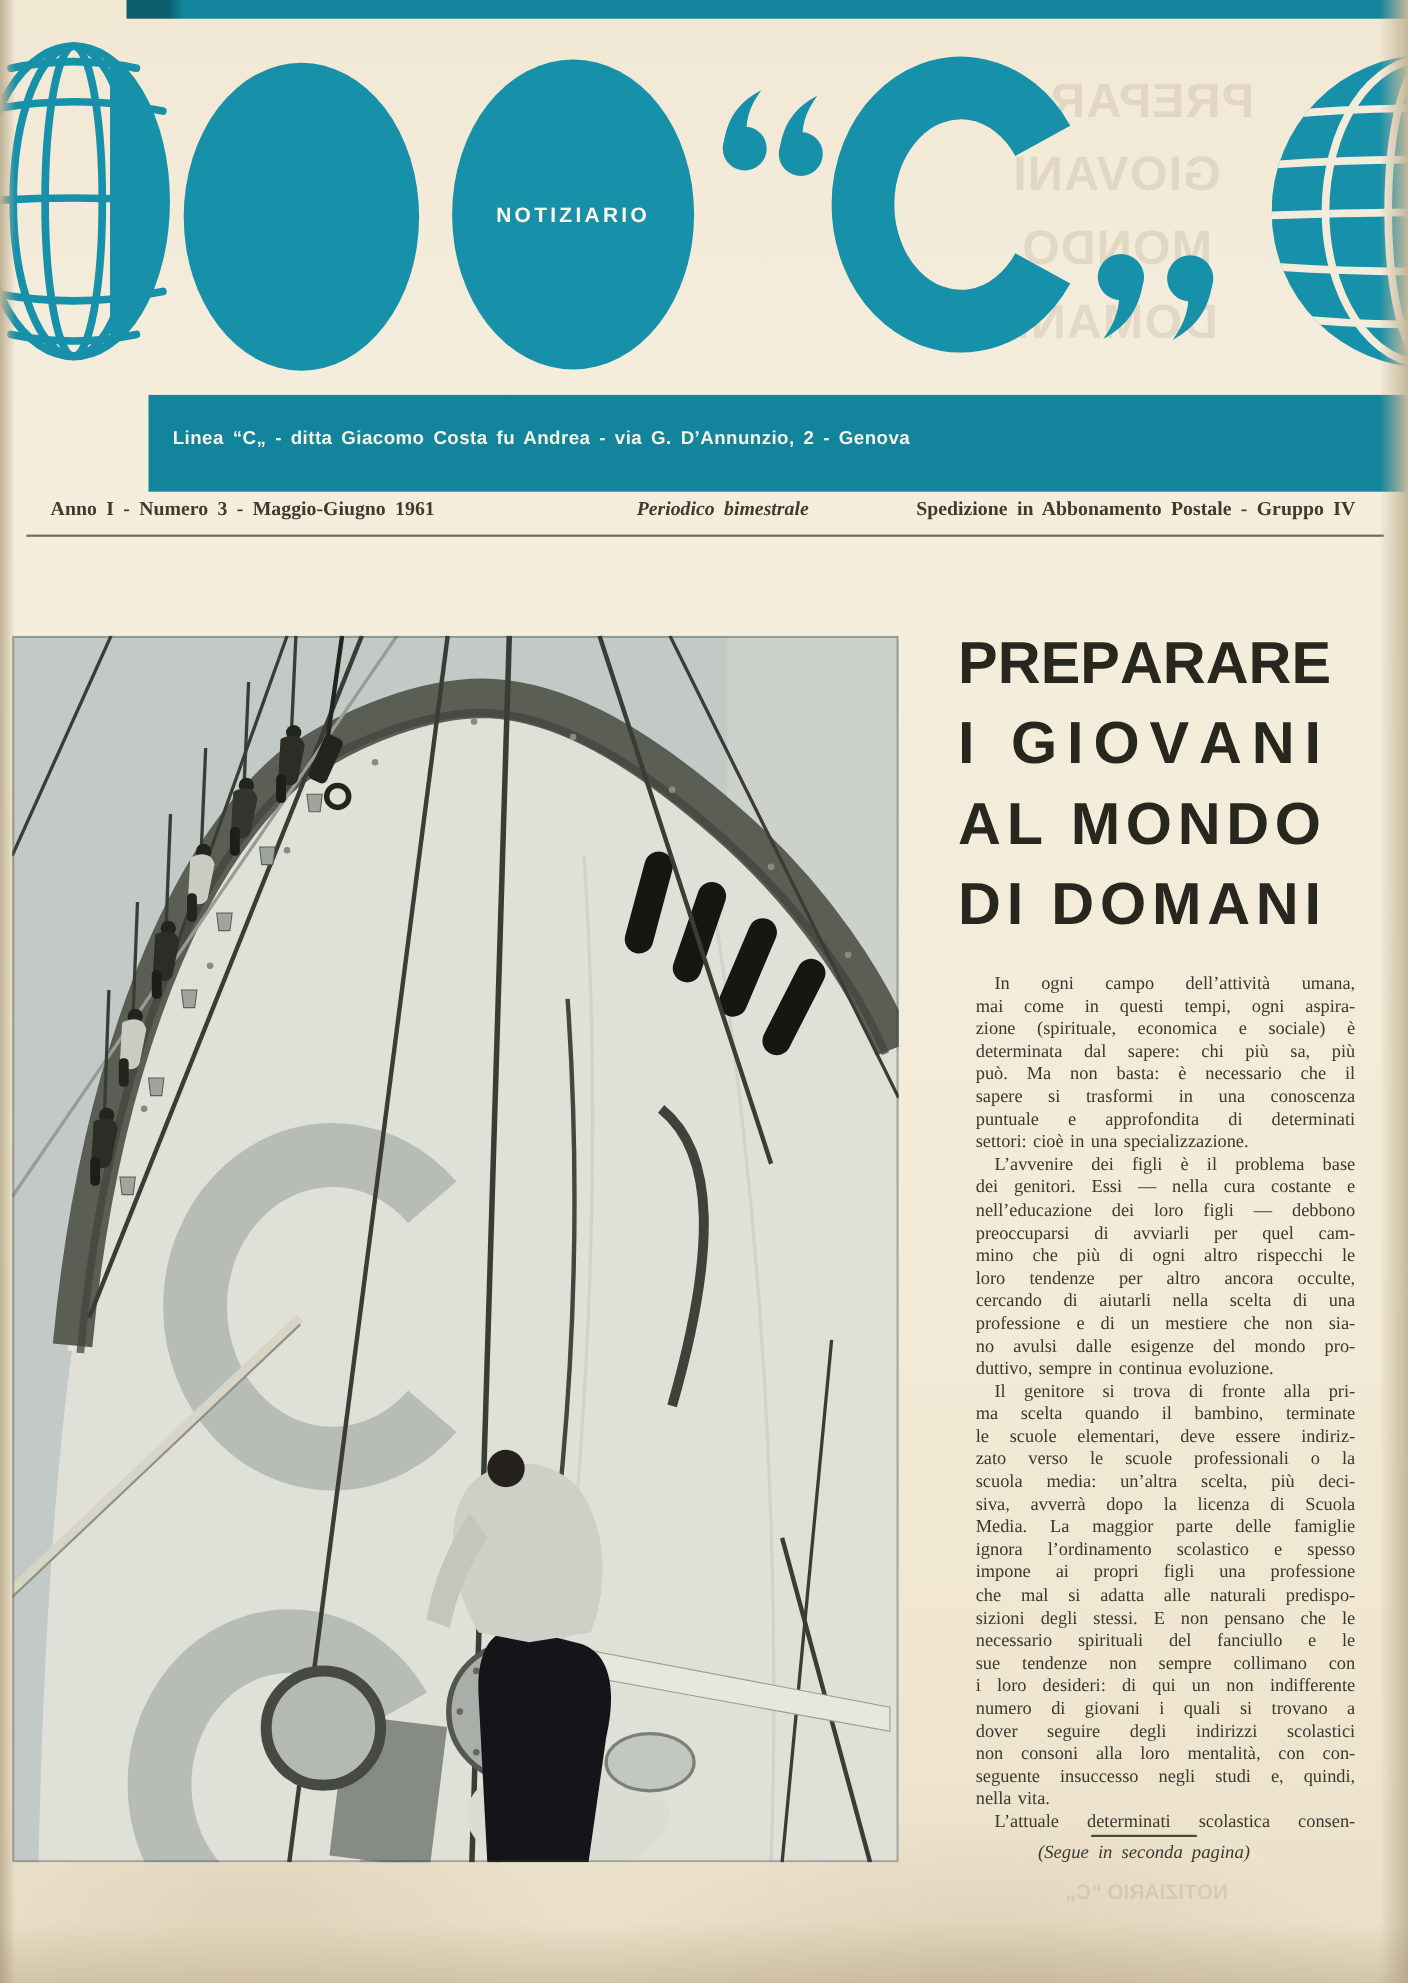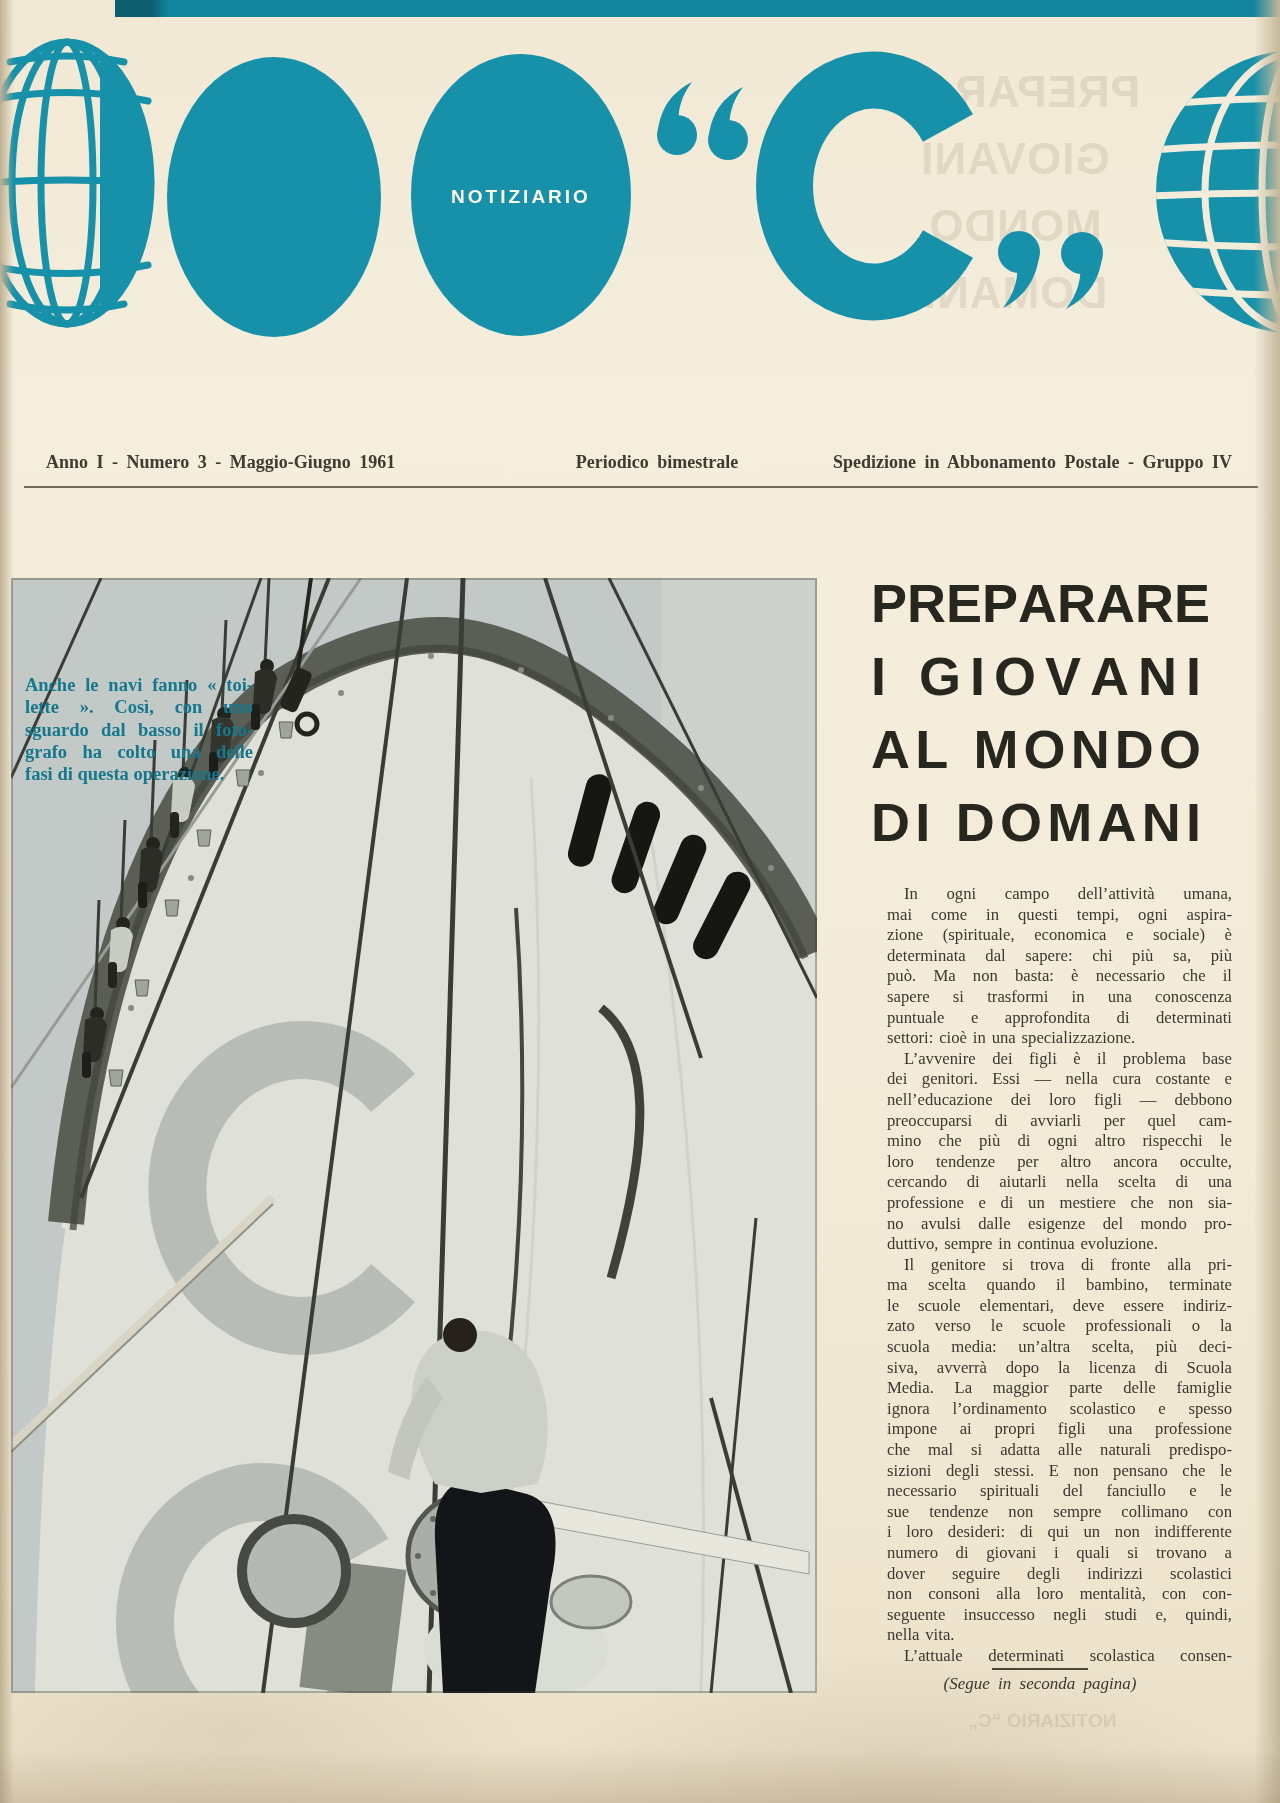--- a/index.html
+++ b/index.html
@@ -22,21 +22,21 @@
     text-align:center;letter-spacing:1px;}
   .notiz{left:423px;top:186px;width:196px;z-index:3;text-align:center;
     font:700 19px "Liberation Sans",sans-serif;letter-spacing:3px;color:#fdf8ec;}
   .pub-bar{left:135px;top:359px;width:1145px;height:88px;background:#12859c;z-index:3;}
   .pub-bar span{display:block;padding:30px 0 0 22px;
     font:700 17px "Liberation Sans",sans-serif;color:#f6f2e4;
     letter-spacing:.4px;word-spacing:3px;}
   .issue{left:0;top:452px;width:1280px;height:26px;
     font:700 18px "Liberation Serif",serif;color:#3e3b30;word-spacing:4px;}
   .issue .i-left{position:absolute;left:46px;top:0;}
-  .issue .i-center{position:absolute;left:517px;top:0;width:280px;text-align:center;}
+  .issue .i-center{position:absolute;left:517px;top:0;width:280px;text-align:center;font-style:italic;}
   .issue .i-right{position:absolute;right:48px;top:0;text-align:center;}
   .rule{left:24px;top:486px;width:1234px;height:2px;background:rgba(70,62,45,.75);}
   
   .photo{left:11px;top:578px;width:806px;height:1115px;z-index:1;}
   .photo svg{position:absolute;left:0;top:0;}
   .caption{position:absolute;left:14px;top:96px;width:228px;z-index:2;}
   .cap-line{font:700 18.5px/22.3px "Liberation Serif",serif;color:#15788d;
     text-align:justify;text-align-last:justify;}
   .cap-line.para-end{text-align-last:left;}
   
@@ -135,20 +135,23 @@
         <path d="M 1152,150 Q 1295,140 1430,150"></path>
         <path d="M 1150,196 Q 1295,190 1430,196"></path>
         <path d="M 1152,242 Q 1295,252 1430,242"></path>
         <path d="M 1158,288 Q 1290,302 1420,288"></path>
       </g>
     </g>
   </svg>
 
   <div class="notiz abs">NOTIZIARIO</div>
 
+  <div class="pub-bar abs">
+    <span>Linea “C„ - ditta Giacomo Costa fu Andrea - via G. D’Annunzio, 2 - Genova</span>
+  </div>
 
   <div class="issue abs">
     <span class="i-left">Anno I - Numero 3 - Maggio-Giugno 1961</span>
     <span class="i-center">Periodico bimestrale</span>
     <span class="i-right">Spedizione in Abbonamento Postale - Gruppo IV</span>
   </div>
 
   <div class="rule abs"></div>
 
   <div class="photo abs" title="workers-painting-ship-funnel-seen-from-below">
@@ -289,27 +292,20 @@
         <path d="M 432,1115 L 424,962 C 422,918 440,898 468,904 L 516,916
                  C 544,924 550,958 540,1002 L 524,1115 Z" fill="#141519"></path>
         <path d="M 424,906 C 398,862 390,802 418,770 C 448,742 502,748 522,786
                  C 542,822 540,872 526,906 L 470,915 Z" fill="#ccd0c6"></path>
         <path d="M 416,798 C 395,828 382,862 377,894 L 398,902
                  C 404,872 416,844 432,820 Z" fill="#c2c6bc"></path>
         <circle cx="449" cy="757" r="17" fill="#26211c"></circle>
       </g>
       <rect x="1" y="1" width="804" height="1113" fill="none" stroke="rgba(60,60,50,.35)" stroke-width="2"></rect>
     </svg>
-    <div class="caption">
-        <div class="cap-line">Anche le navi fanno « toi-</div>
-        <div class="cap-line">lette ». Così, con uno</div>
-        <div class="cap-line">sguardo dal basso il foto-</div>
-        <div class="cap-line">grafo ha colto una delle</div>
-        <div class="cap-line para-end">fasi di questa operazione.</div>
-      </div>
   </div>
 
   <div class="headline abs">
       <div class="hline">
         <span>P</span>
         <span>R</span>
         <span>E</span>
         <span>P</span>
         <span>A</span>
         <span>R</span>

